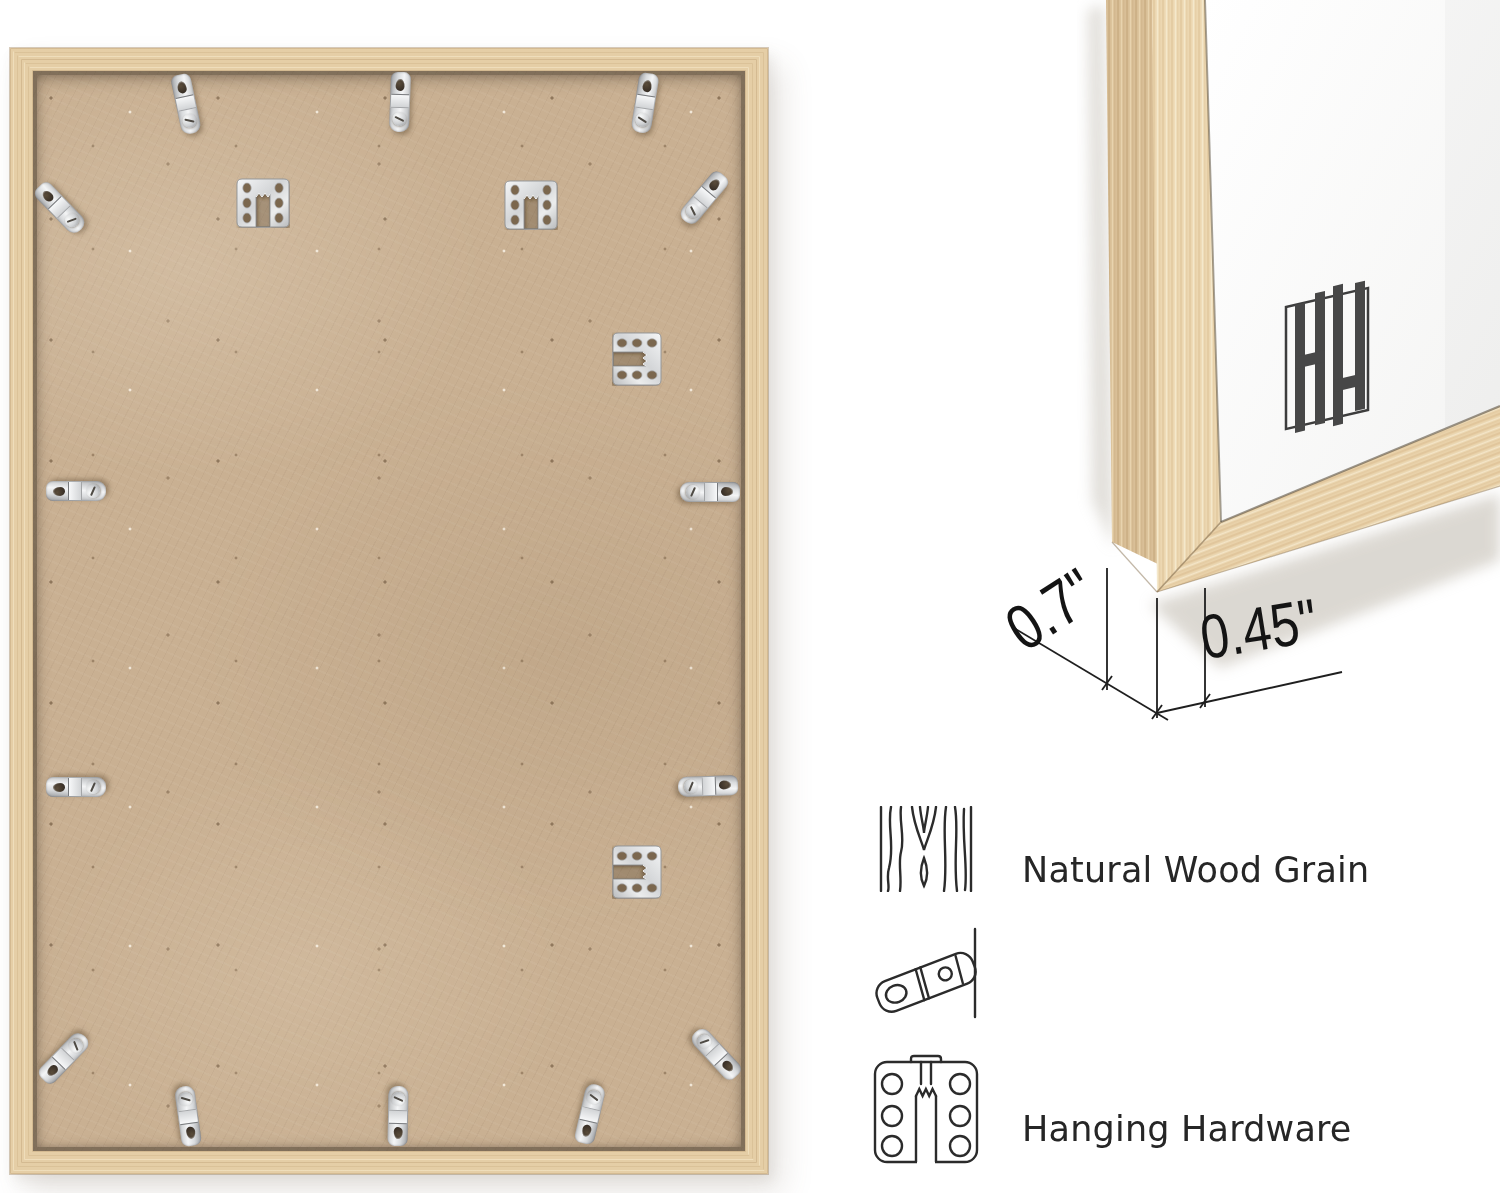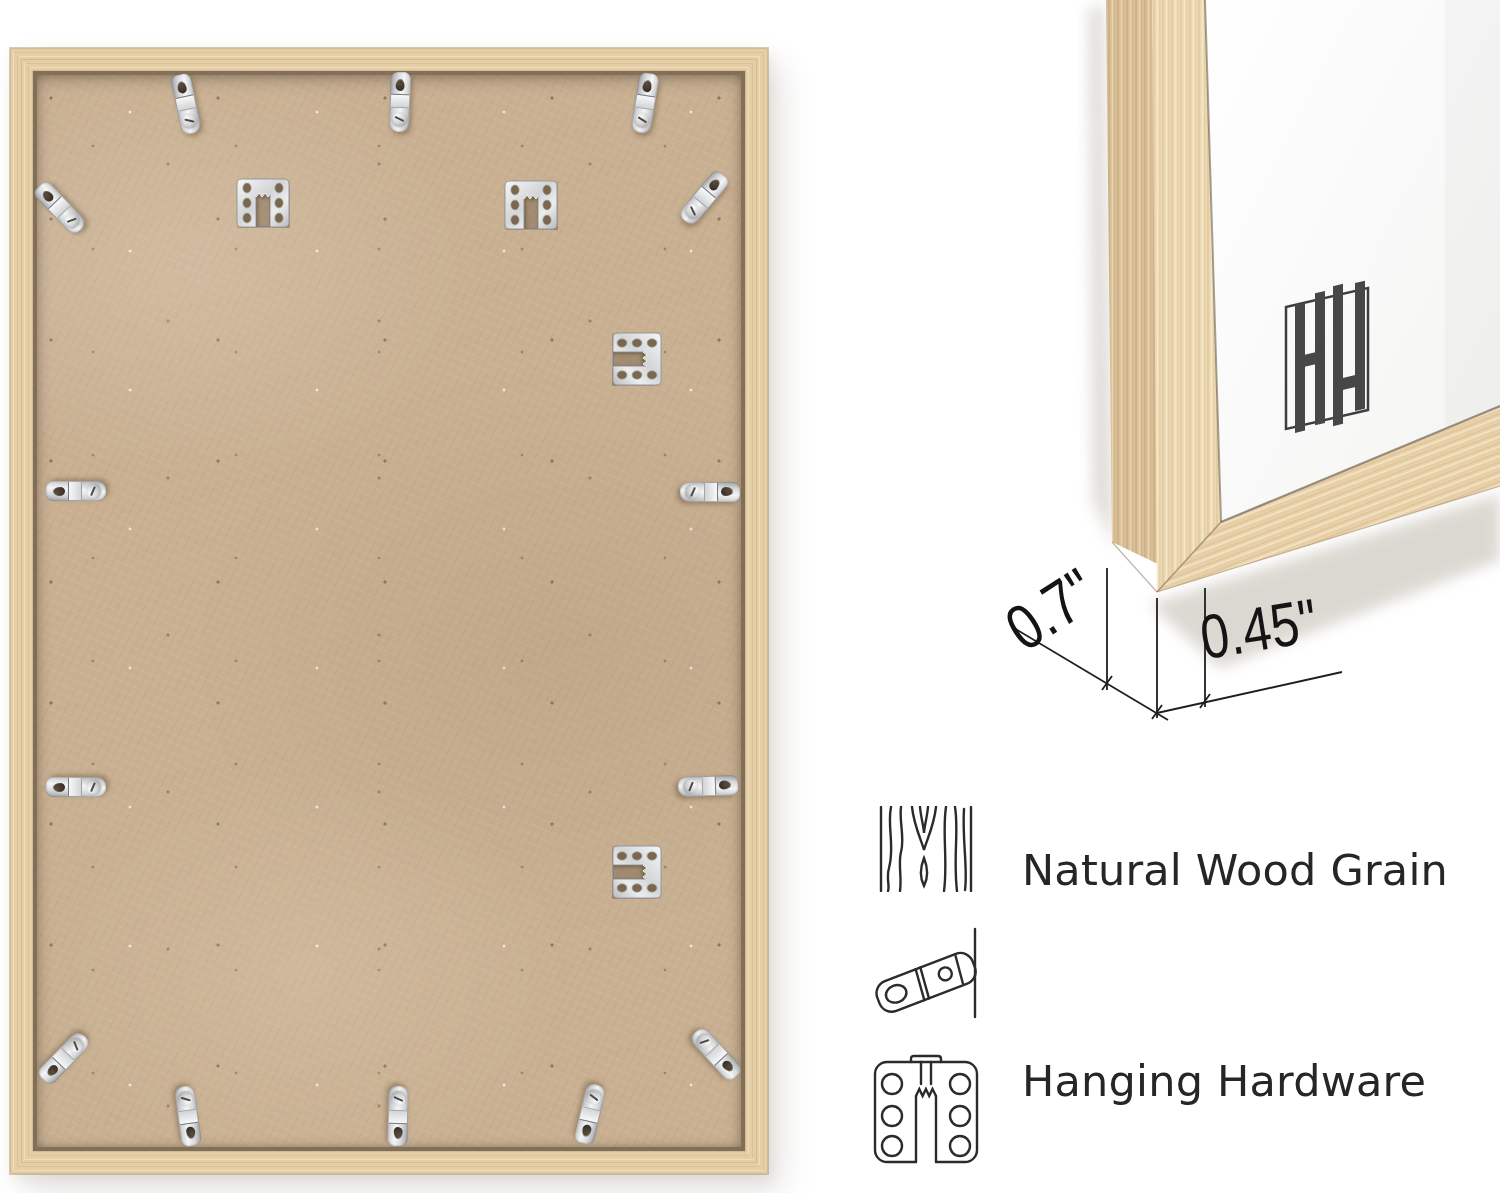--- a/index.html
+++ b/index.html
@@ -59,21 +59,21 @@
       box-shadow:0 1px 2px rgba(60,45,25,.4);}
   .tb .screw::after{content:"";position:absolute;left:1.5px;top:6px;width:10px;height:1.6px;
       background:#4e4a44;border-radius:1px;transform:rotate(24deg);}
 
   .hanger{position:absolute;width:54px;height:50px;}
 
   
   .corner-detail{position:absolute;left:990px;top:0;width:510px;height:780px;}
 
   .feature-icon{position:absolute;}
-  .feature-label{position:absolute;left:1022px;font-size:43px;line-height:46px;color:#262626;
+  .feature-label{position:absolute;left:1022px;font-size:35px;line-height:46px;color:#262626;
       letter-spacing:.2px;white-space:nowrap;}
 </style>
 </head>
 <body>
 
 <svg width="0" height="0" style="position:absolute" aria-hidden="true">
   <defs>
     <linearGradient id="mg" x1="0" y1="0" x2="1" y2="1">
       <stop offset="0" stop-color="#f5f6f7"></stop>
         <stop offset=".45" stop-color="#d3d5d7"></stop>
@@ -336,15 +336,15 @@
     <path d="M43,42 l3.3,-7 3.3,7 3.3,-7 3.3,7 3.3,-7 3.5,7"></path>
     <path d="M48,8 V30"></path>
       <path d="M58,8 V30"></path>
     <circle cx="19" cy="30" r="10"></circle>
       <circle cx="19" cy="62" r="10"></circle>
       <circle cx="19" cy="92" r="10"></circle>
     <circle cx="87" cy="30" r="10"></circle>
       <circle cx="87" cy="62" r="10"></circle>
       <circle cx="87" cy="92" r="10"></circle>
   </svg>
-  <div class="feature-label" style="top:1058px">Hanging Hardware</div>
+  <div class="feature-label" style="top:1106px">Hanging Hardware</div>
 
 </div>
 
 </body></html>

